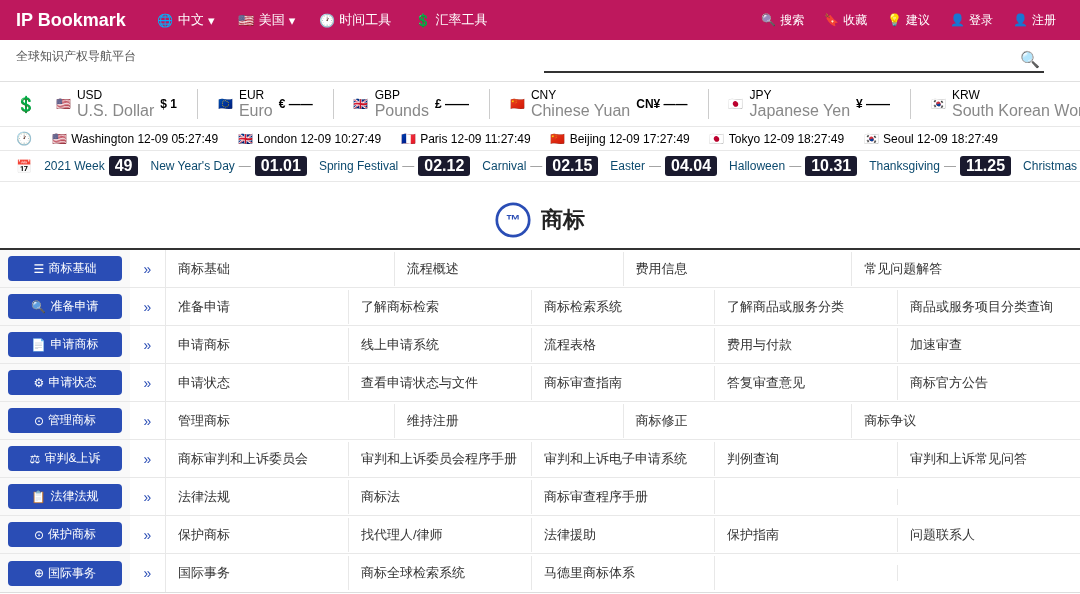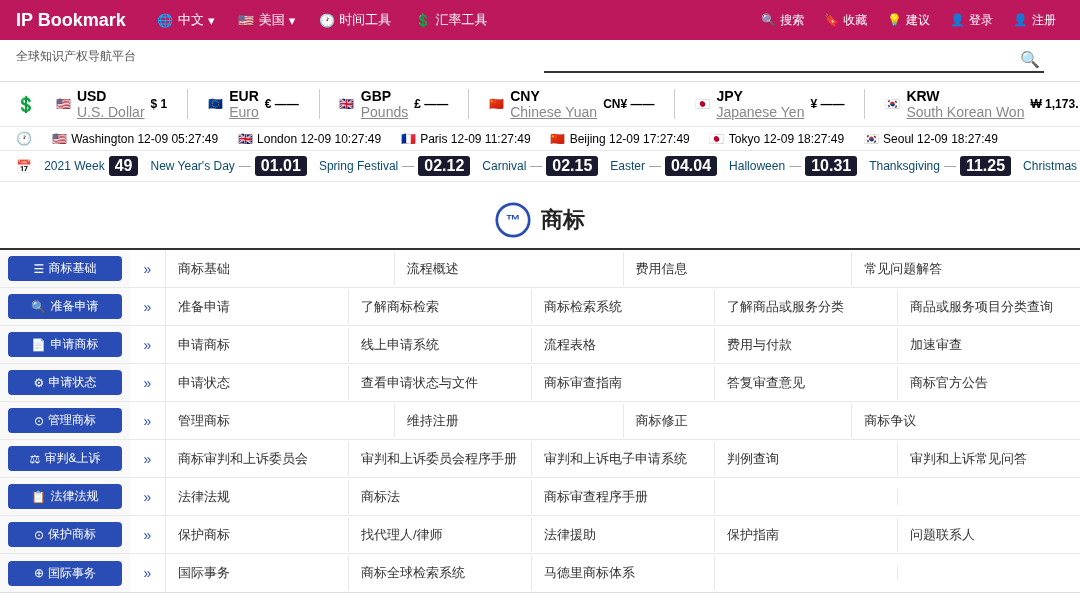--- a/index.html
+++ b/index.html
@@ -83,22 +83,22 @@
       gap: 20px;
       overflow-x: auto;
     }
     .currency-item {
       display: flex;
       align-items: center;
       gap: 6px;
       white-space: nowrap;
       font-size: 12px;
     }
-    .currency-label { font-weight: bold; font-size: 14px; }
-    .currency-sublabel { color: #888; font-size: 14px; text-decoration: underline; }
+    .currency-label { font-weight: normal; font-size: 12px; }
+    .currency-sublabel { color: #888; font-size: 16px; }
     .currency-symbol { font-size: 16px; color: #666; }
     .currency-value { font-weight: bold; }
     .currency-line { border-left: 1px solid #ccc; height: 30px; }
 
     
     .clock-bar {
       background: #fff;
       border-bottom: 1px solid #e8e8e8;
       padding: 4px 16px;
       display: flex;

